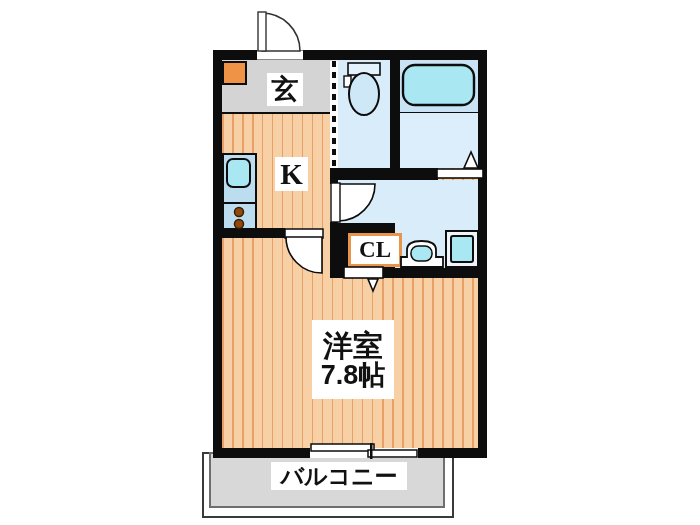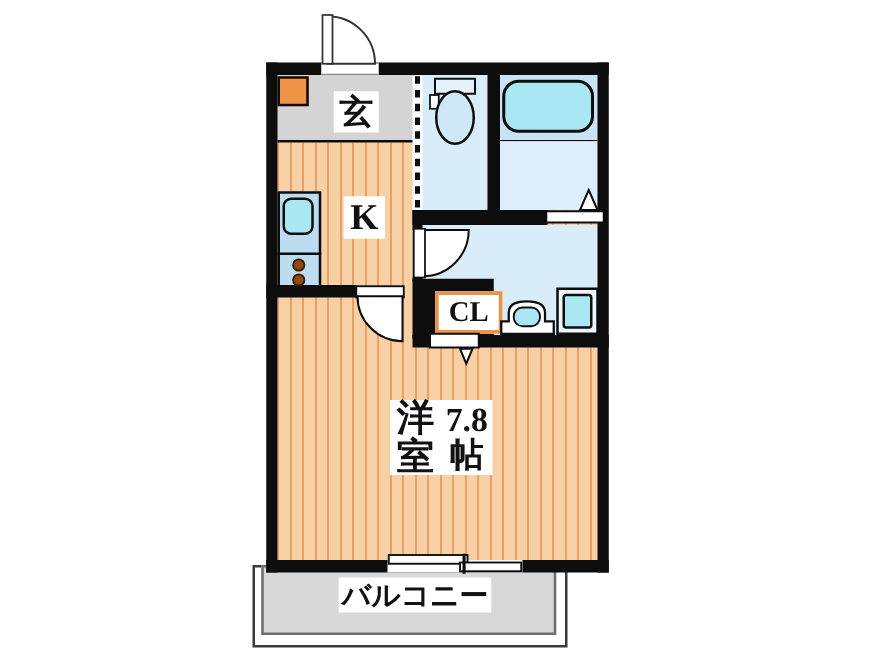--- a/index.html
+++ b/index.html
@@ -105,22 +105,22 @@
   </svg>
 
   <div class="abs z50 label-box cjk" style="left:267px;top:73px;width:36px;height:33px;font-size:27px;">
     <span>玄</span>
   </div>
 
   <div class="abs z50 label-box serif" style="left:275px;top:157px;width:33px;height:34px;font-size:29px;">
     <span>K</span>
   </div>
 
-  <div class="abs z50 label-box cjk" style="left:312px;top:320px;width:82px;height:60px;flex-direction:row;">
+  <div class="abs z50 label-box cjk" style="left:312px;top:320px;width:82px;height:79px;flex-direction:column;">
     <span style="font-size:30px;">洋室</span>
-    <span style="font-size:27px;font-family:Liberation Serif, serif;">7.8帖</span>
+    <span style="font-size:27px;">7.8帖</span>
   </div>
 
-  <div class="abs z50 label-box cjk" style="left:271px;top:462px;width:122px;height:28px;font-size:23px;">
+  <div class="abs z50 label-box cjk" style="left:271px;top:462px;width:136px;height:28px;font-size:23px;">
     <span>バルコニー</span>
   </div>
 
 </div>
 
 </body></html>

